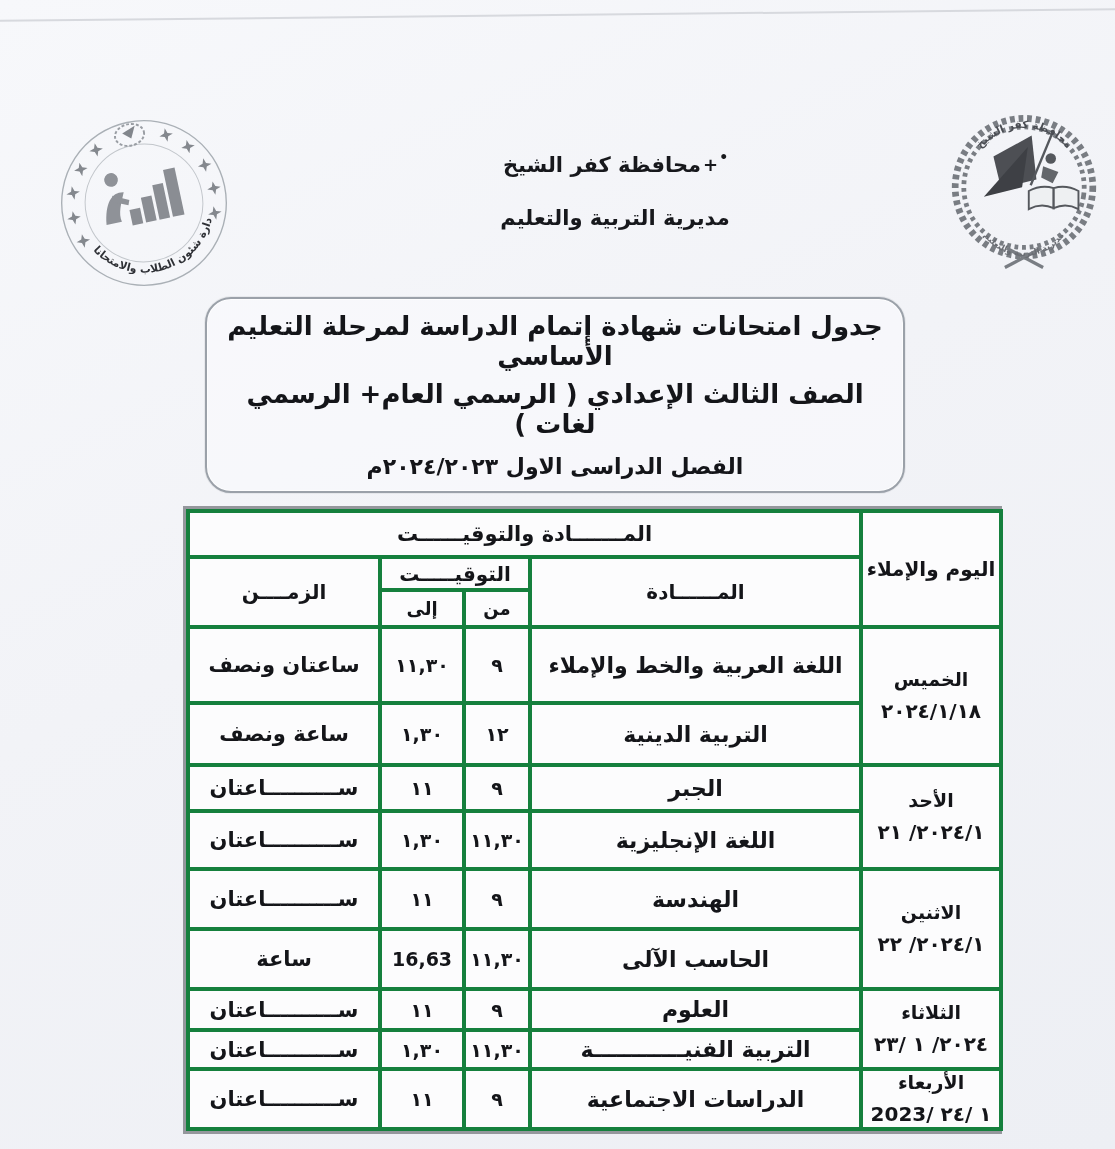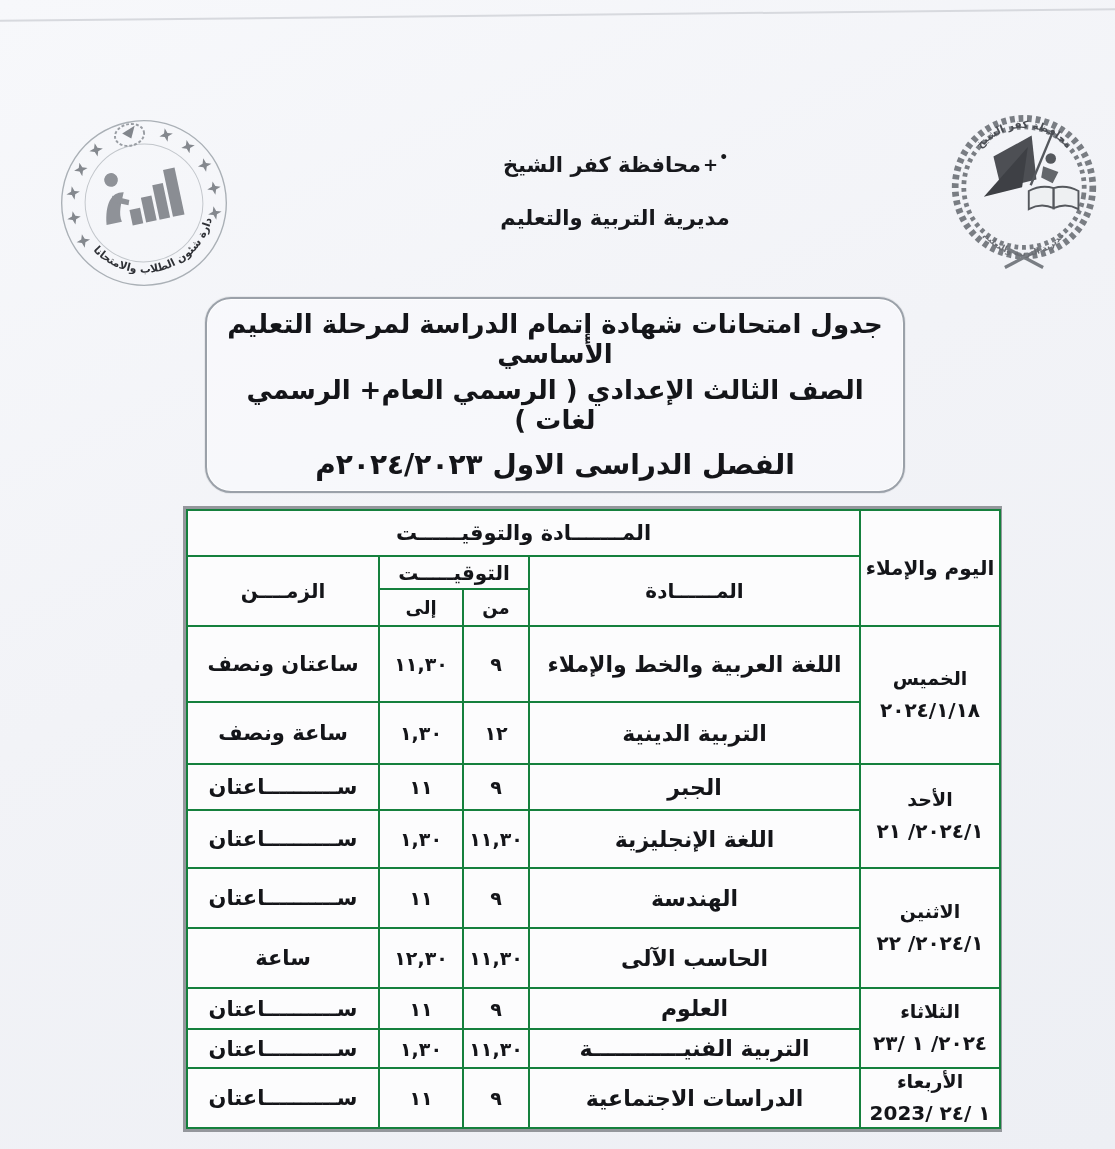--- a/index.html
+++ b/index.html
@@ -28,29 +28,29 @@
   #title-box{
     position:absolute;left:205px;top:297px;width:700px;height:196px;
     border:2px solid #9ba1a9;border-radius:26px;box-sizing:border-box;
     background:rgba(252,252,254,0.45);
     box-shadow:inset 0 0 0 1px rgba(255,255,255,0.7), 0 0 0 1px rgba(190,194,200,0.25);
     display:flex;flex-direction:column;justify-content:space-evenly;align-items:center;
     padding:4px 14px;direction:rtl;text-align:center;color:#141519;
   }
   .tl{font-weight:bold;}
   .tl1,.tl2{font-size:26px;}
-  .tl3{font-size:28px;margin-top:8px;}
+  .tl3{font-size:22px;margin-top:8px;}
   
   #table-wrap{
     position:absolute;left:183px;top:506px;width:819px;box-sizing:border-box;
     border:3px solid #94979c;background:#fcfcfd;
   }
   table{width:100%;border-collapse:collapse;table-layout:fixed;direction:rtl;}
   td{
-    border:2px solid #15803d;text-align:center;vertical-align:middle;
+    border:4px solid #15803d;text-align:center;vertical-align:middle;
     font-weight:bold;color:#141519;padding:0 3px;overflow:hidden;
   }
   .h-group{font-size:21px;}
   .h-cell{font-size:20px;}
   .h-small{font-size:18px;}
   .subj{font-size:22px;}
   .num{font-size:19px;}
   .dur{font-size:21px;}
   .day-name{font-size:19px;line-height:1.1;}
   .day-date{font-size:20px;margin-top:9px;direction:ltr;}
@@ -221,21 +221,21 @@
           <div class="day-date">٢٠٢٤/١/ ٢٢</div>
         </td>
         <td class="subj">الهندسة</td>
         <td class="num">٩</td>
         <td class="num">١١</td>
         <td class="dur">ســــــــــاعتان</td>
       </tr>
       <tr class="r6">
         <td class="subj">الحاسب الآلى</td>
         <td class="num">١١,٣٠</td>
-        <td class="num">١٢,٣٠</td>
+        <td class="num">16,63</td>
         <td class="dur">ساعة</td>
       </tr>
 
       <tr class="r7">
         <td rowspan="2">
           <div class="day-name">الثلاثاء</div>
           <div class="day-date">٢٠٢٤/ ١ /٢٣</div>
         </td>
         <td class="subj">العلوم</td>
         <td class="num">٩</td>

